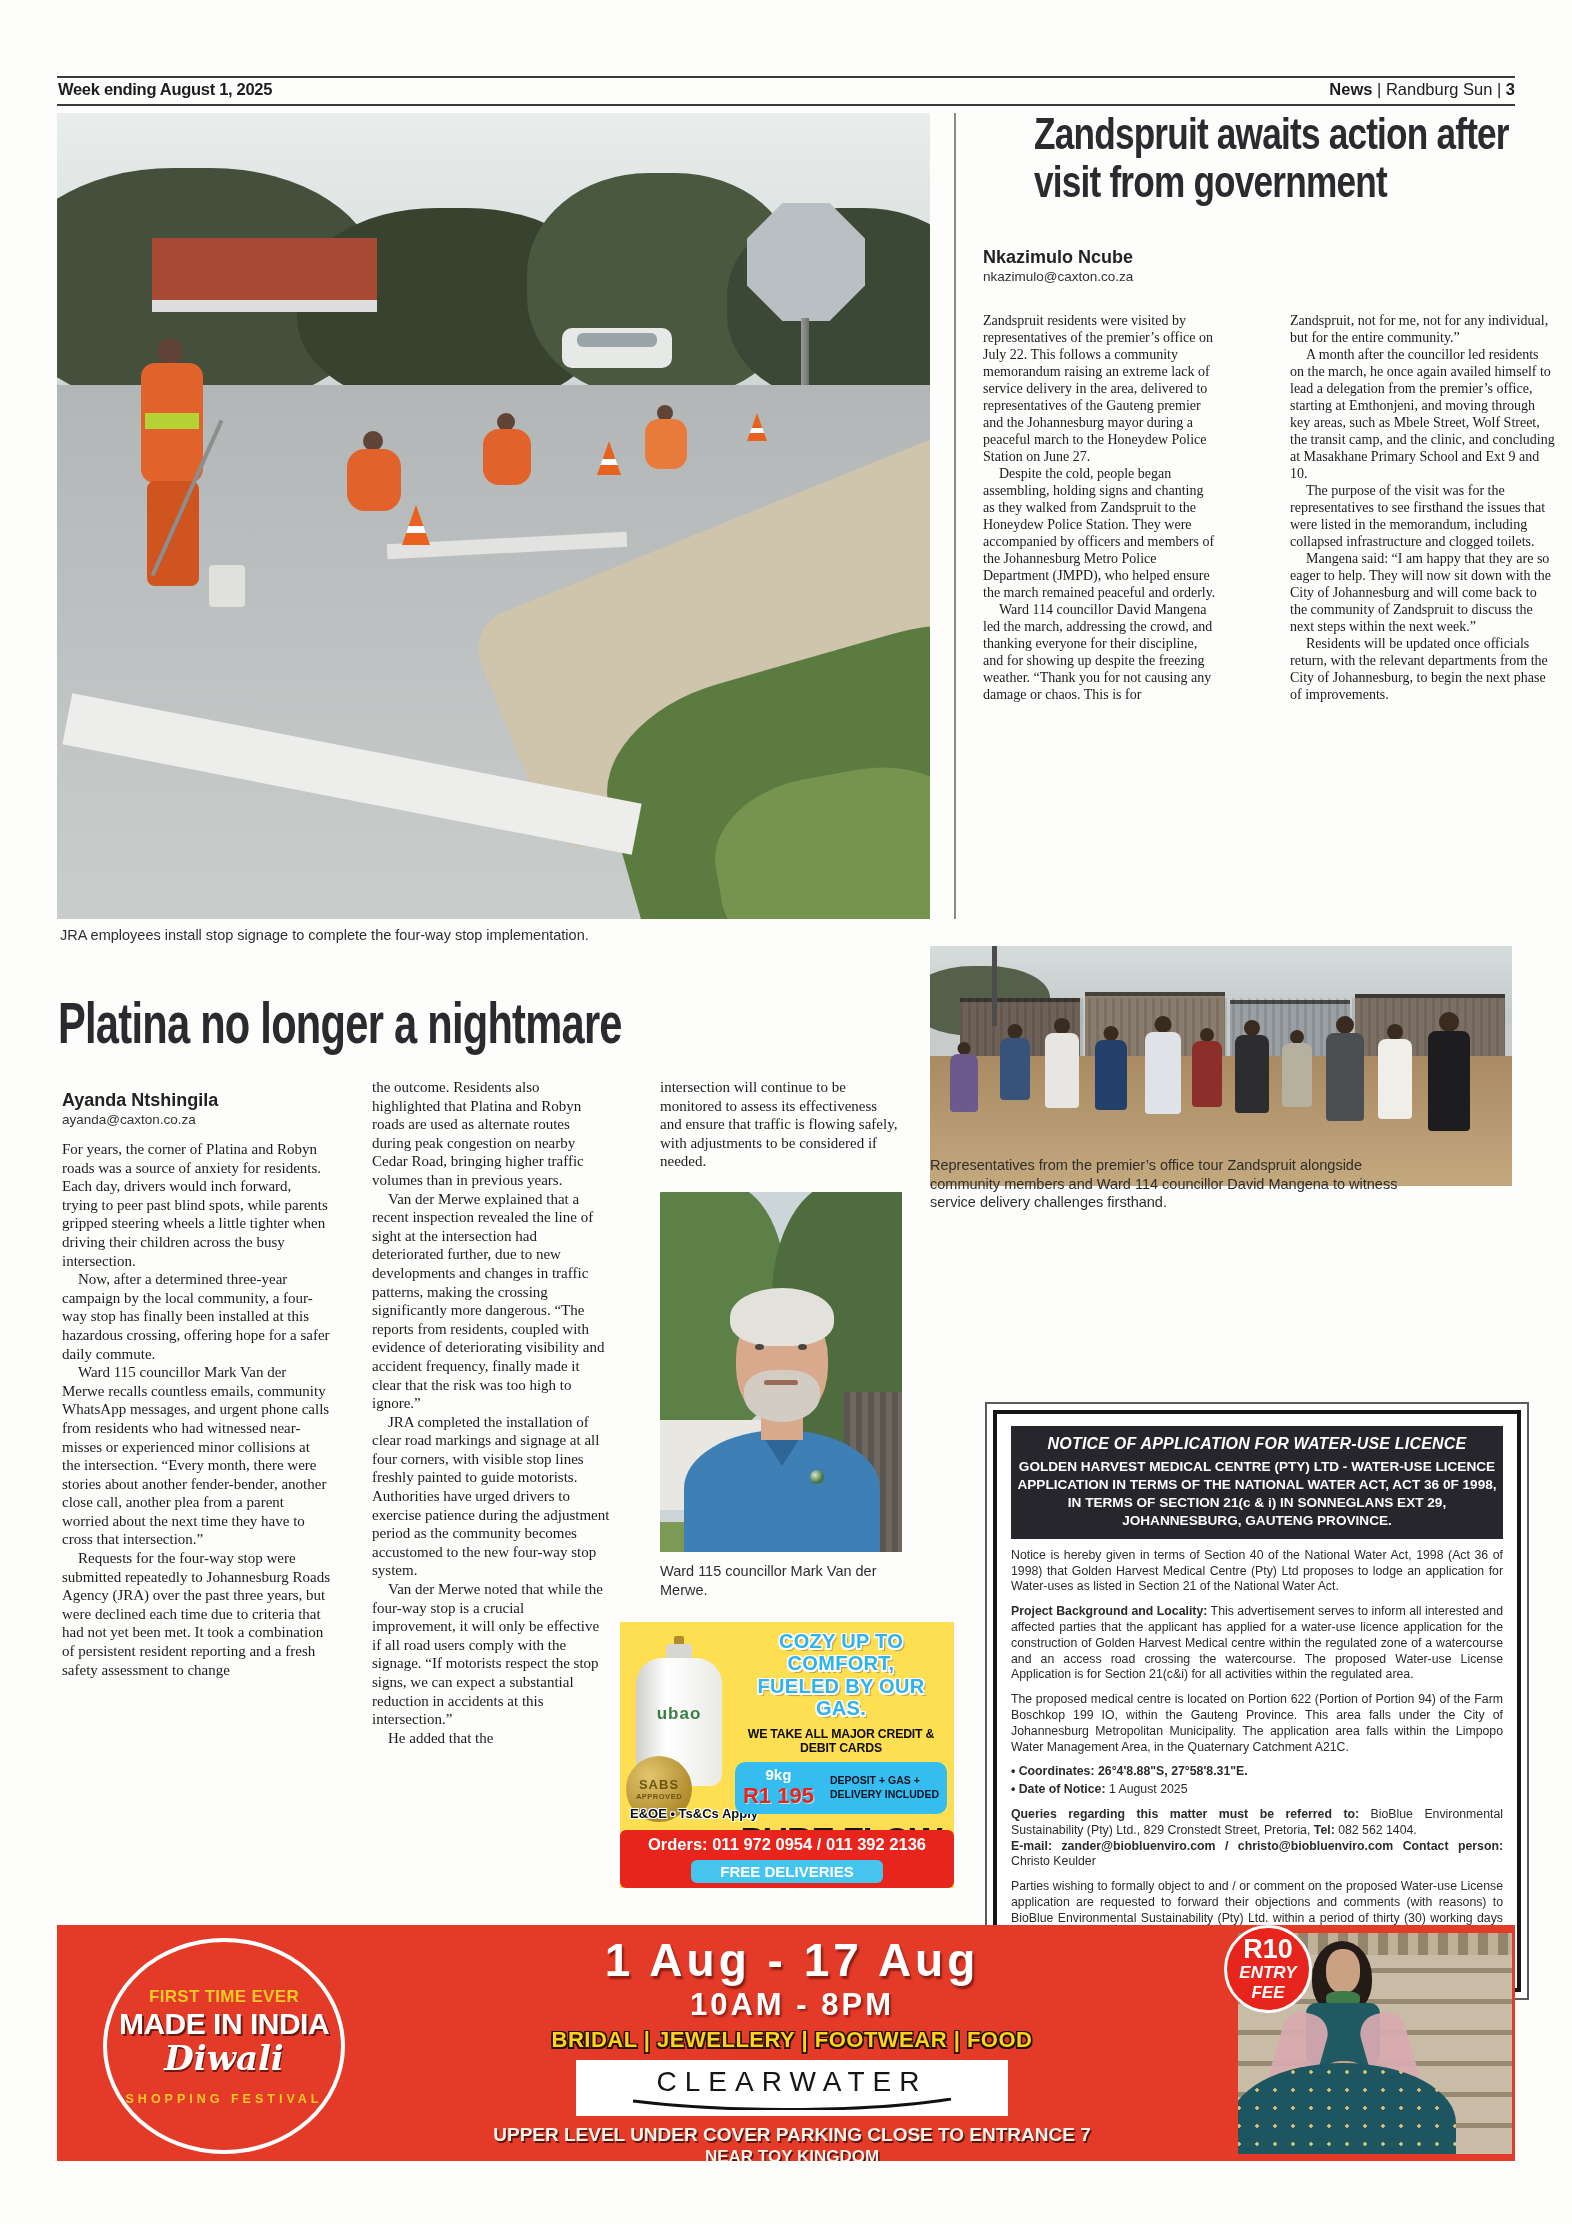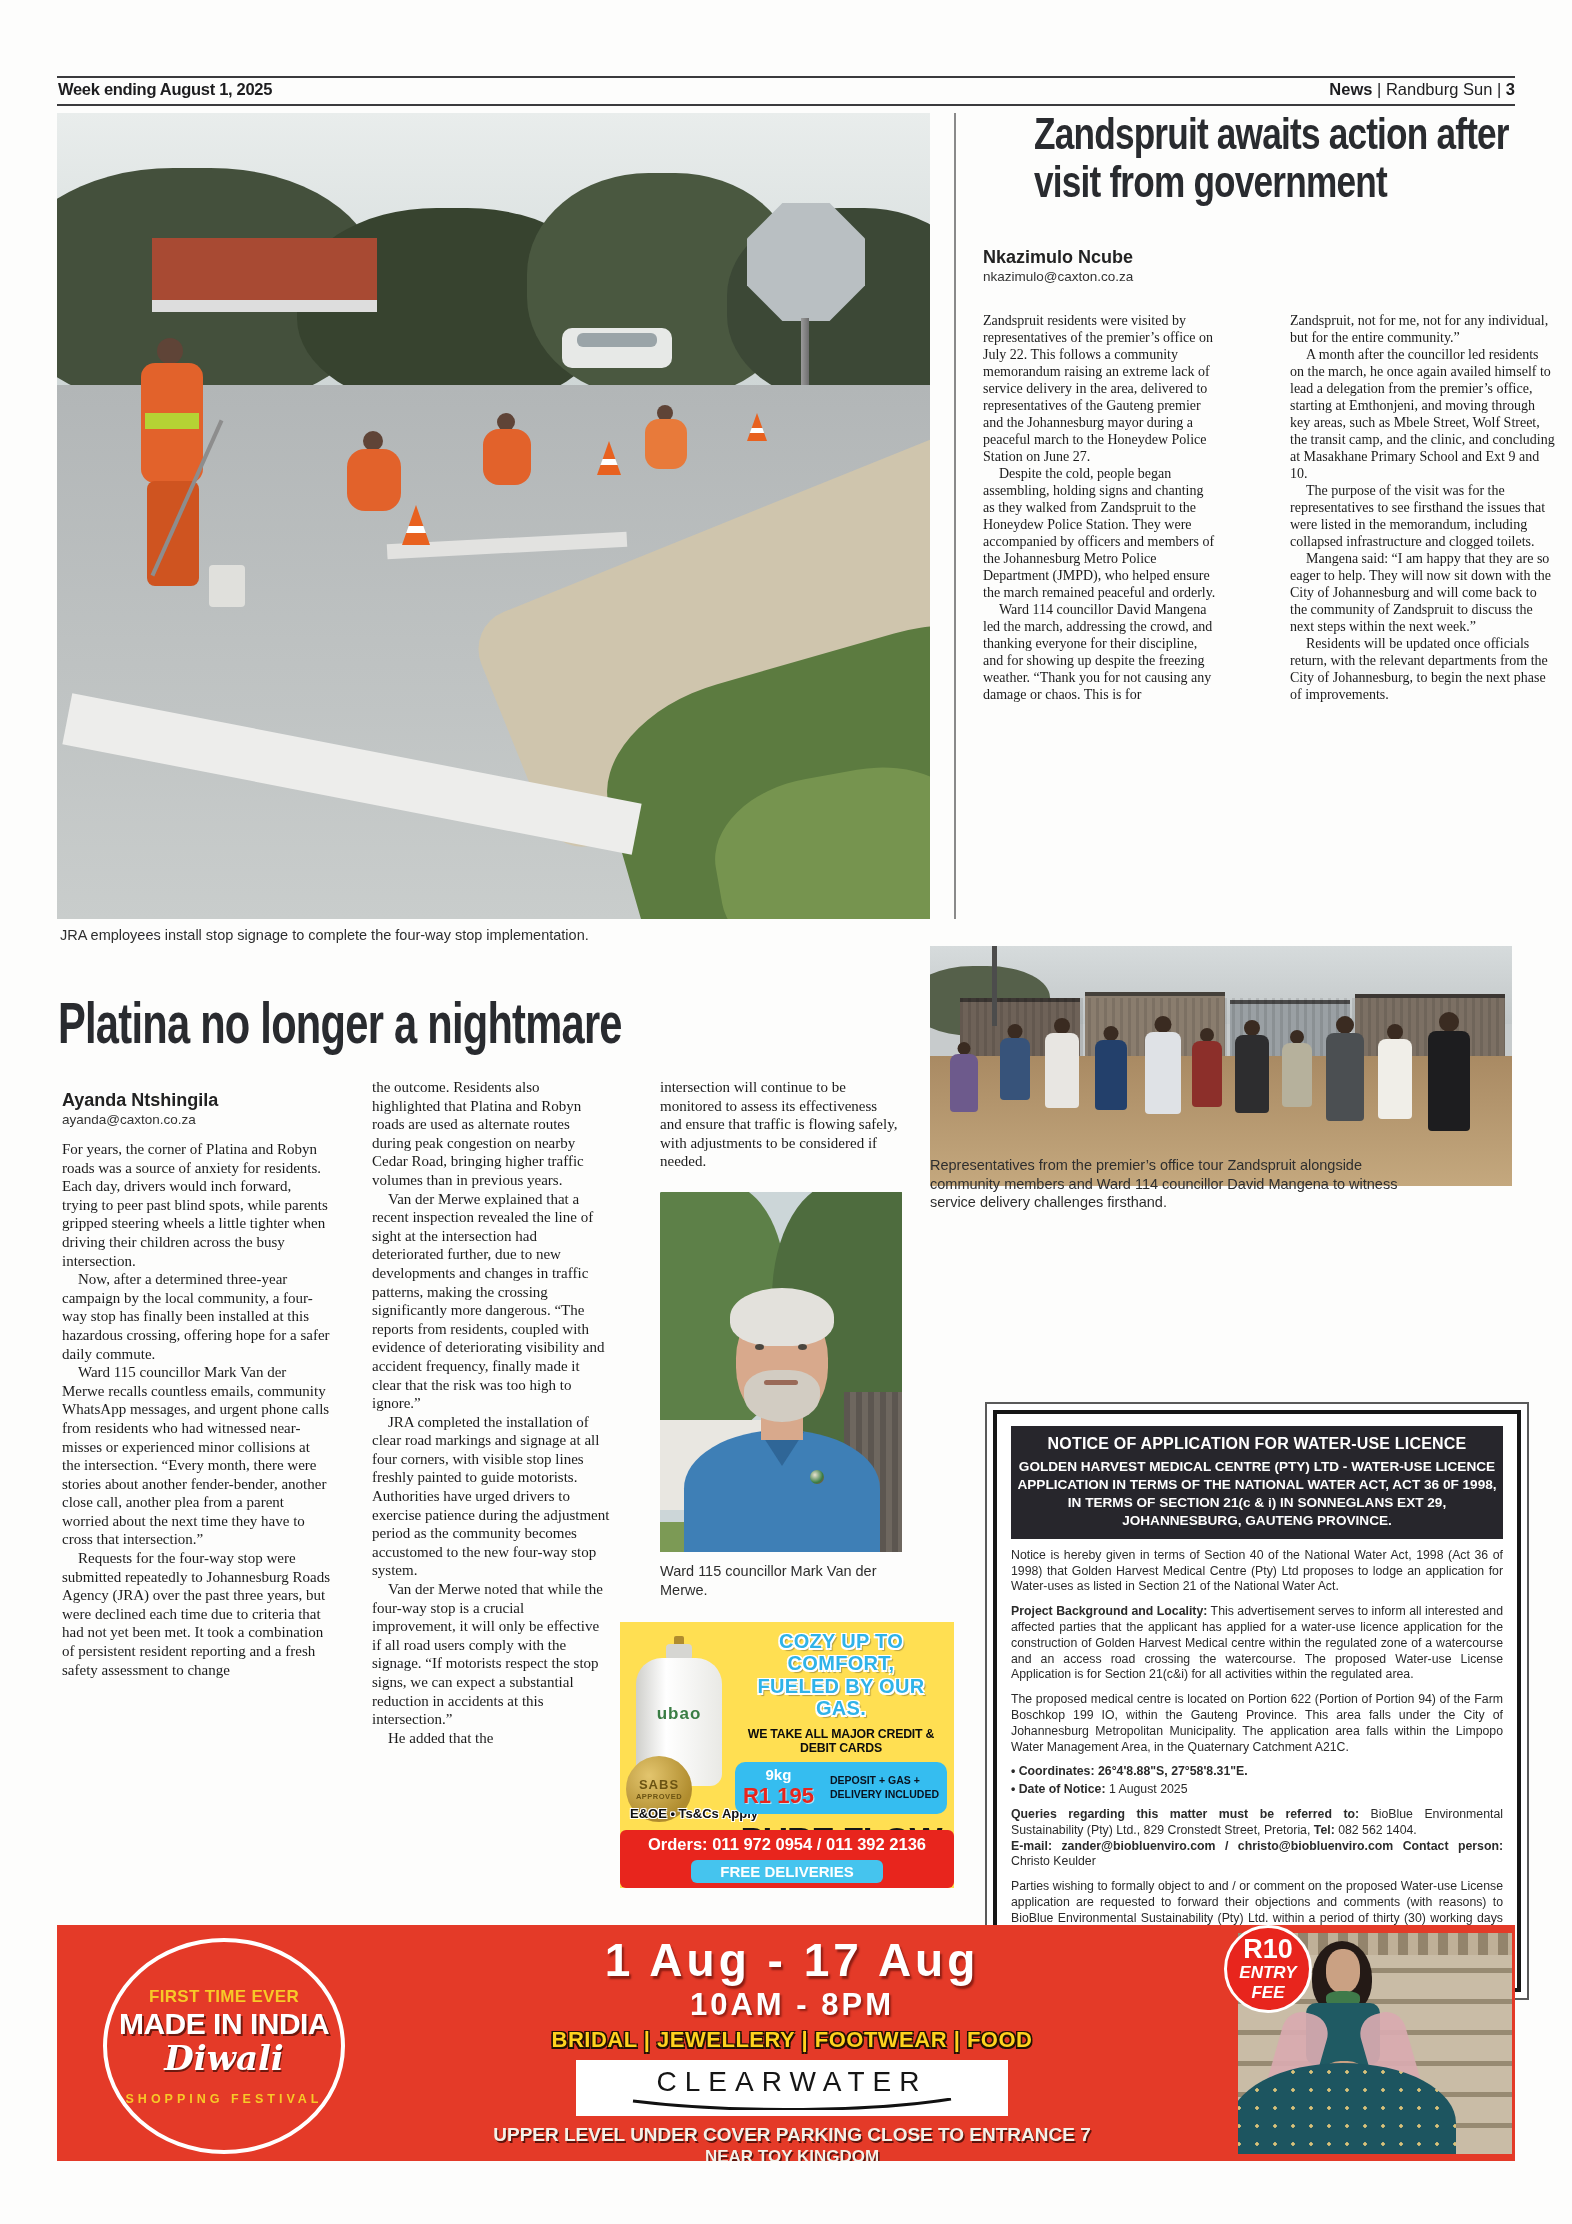--- a/index.html
+++ b/index.html
@@ -24,21 +24,21 @@
   .ind{text-indent:16px;}
   .caption{font-size:14.5px;line-height:18.5px;color:#2e2e2e;}
   .vrule{position:absolute;left:954px;top:113px;width:2px;height:806px;background:#8a8a8a;}
   
   .photo{position:absolute;overflow:hidden;background:#c7cbcc;}
   .ph{position:absolute;}
   
   .notice-outer{position:absolute;left:985px;top:1402px;width:528px;border:2px solid #5a5a5a;padding:6px;background:#fff;}
   .notice-inner{border:4px solid #161616;padding:12px 14px 14px 14px;}
   .notice-head{background:#27262c;color:#fff;text-align:center;padding:9px 6px;}
-  .notice-title{font-size:16px;font-weight:bold;letter-spacing:.2px;}
+  .notice-title{font-size:16px;font-weight:bold;letter-spacing:.2px;font-style:italic;}
   .notice-sub{font-size:13.6px;font-weight:bold;line-height:1.32;margin-top:5px;}
   .notice-body p{margin:9px 0 0 0;font-size:12.3px;line-height:15.8px;text-align:justify;color:#2b2b2b;}
   .notice-body .u{text-decoration:underline;}
   
   .gasad{position:absolute;left:620px;top:1622px;width:334px;height:266px;background:#ffdf52;}
   .gas-h{font-size:20px;font-weight:bold;color:#2fb3e8;letter-spacing:.3px;line-height:1.12;
          text-shadow:-1.5px -1.5px 0 #fff,1.5px -1.5px 0 #fff,-1.5px 1.5px 0 #fff,1.5px 1.5px 0 #fff,2.5px 2.5px 1px rgba(40,40,40,.35);}
   .gas-cards{font-size:12.3px;font-weight:bold;color:#0d0d0d;letter-spacing:-.2px;margin-top:7px;}
   .gas-deal{margin:7px auto 0 auto;width:212px;height:52px;background:#35bdf0;border-radius:10px;display:flex;align-items:center;justify-content:space-around;}
   .gas-kg{font-size:15px;font-weight:bold;color:#fff;}

